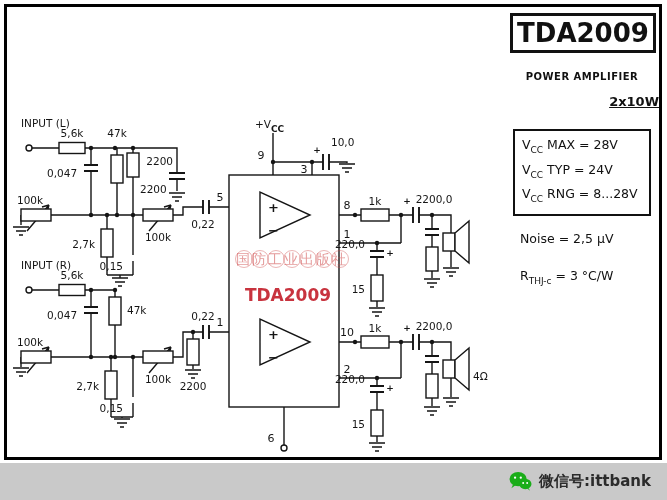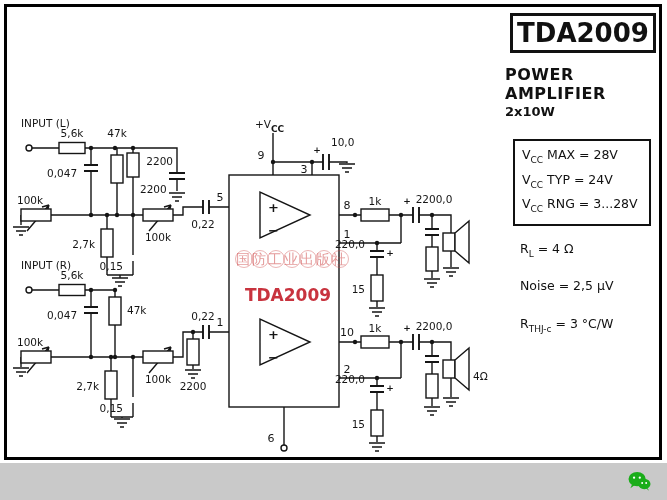--- a/index.html
+++ b/index.html
@@ -18,22 +18,22 @@
   svg.schem .sgn{font:bold 9px "DejaVu Sans",sans-serif;}
   svg.schem .opsign{font:bold 13px "DejaVu Sans",sans-serif;}
   svg.schem .icred{font:bold 17px "DejaVu Sans",sans-serif;fill:#c8333e;}
   svg.schem .wm{font:14px "DejaVu Sans",sans-serif;fill:rgba(205,70,70,.55);letter-spacing:2px;}
   svg.schem .wmc{stroke:rgba(205,70,70,.4);fill:none;stroke-width:1;}
 
   .panel{position:absolute;left:498px;top:2px;width:154px;}
   .title-box{margin:4px 3px 0 5px;height:34px;border:3px solid #111;
              display:flex;align-items:center;justify-content:center;
              font-size:26px;font-weight:bold;}
-  .h-sub1{margin-top:12px;font-size:16px;font-weight:bold;letter-spacing:.5px;}
-  .h-sub2{margin-top:1px;text-align:left;font-size:13px;font-weight:bold;}
+  .h-sub1{margin-top:18px;text-align:center;font-size:10px;font-weight:bold;letter-spacing:.5px;}
+  .h-sub2{margin-top:12px;text-align:right;font-size:13px;font-weight:bold;text-decoration:underline;}
   .spec-box{margin:20px 8px 0 8px;border:2px solid #111;padding:4px 21px 5px 7px;}
   .spec-group{margin:13px 6px 0 15px;}
   .line{font-size:12.5px;line-height:19px;white-space:nowrap;}
   .line sub{font-size:9px;}
 
   .footer{position:absolute;left:0;top:463px;width:667px;height:37px;background:#c9c9c9;
           display:flex;align-items:center;justify-content:flex-end;gap:7px;
           padding-right:16px;box-sizing:border-box;}
   .footer .wid{font-size:15px;font-weight:bold;color:#2b2b2b;}
 </style>
@@ -248,25 +248,24 @@
     <aside class="panel">
       <div class="title-box">
         <span>TDA2009</span>
       </div>
       <div class="h-sub1">POWER AMPLIFIER</div>
       <div class="h-sub2">2x10W</div>
 
       <div class="spec-box">
         <div class="line"><span>V</span><sub>CC</sub><span> MAX = 28V</span></div>
         <div class="line"><span>V</span><sub>CC</sub><span> TYP = 24V</span></div>
-        <div class="line"><span>V</span><sub>CC</sub><span> RNG = 3...28V</span></div>
+        <div class="line"><span>V</span><sub>CC</sub><span> RNG = 8...28V</span></div>
       </div>
 
       <div class="spec-group">
-        <div class="line"><span>R</span><sub>L</sub><span> = 4 Ω</span></div>
       </div>
 
 
       <div class="spec-group">
         <div class="line"><span>Noise</span><sub></sub><span> = 2,5 μV</span></div>
       </div>
 
       <div class="spec-group">
         <div class="line"><span>R</span><sub>THJ-c</sub><span> = 3 °C/W</span></div>
 
@@ -278,14 +277,15 @@
     <svg viewBox="0 0 24 22" width="23" height="21">
       <ellipse cx="9.5" cy="8.5" rx="9" ry="7.5" fill="#1aad19"></ellipse>
       <polygon points="4,14.5 8.5,13.5 2.5,18" fill="#1aad19"></polygon>
       <ellipse cx="17" cy="13.5" rx="6.5" ry="5.5" fill="#1aad19"></ellipse>
       <polygon points="20.5,18 17.5,17 22,20.8" fill="#1aad19"></polygon>
       <circle cx="6.3" cy="7" r="1.2" fill="#fff"></circle>
       <circle cx="12.3" cy="7" r="1.2" fill="#fff"></circle>
       <circle cx="14.8" cy="12.5" r="1" fill="#fff"></circle>
       <circle cx="19" cy="12.5" r="1" fill="#fff"></circle>
     </svg>
+    <span class="wid">微信号:ittbank</span>
   </div>
 </div>
 
 </body></html>

